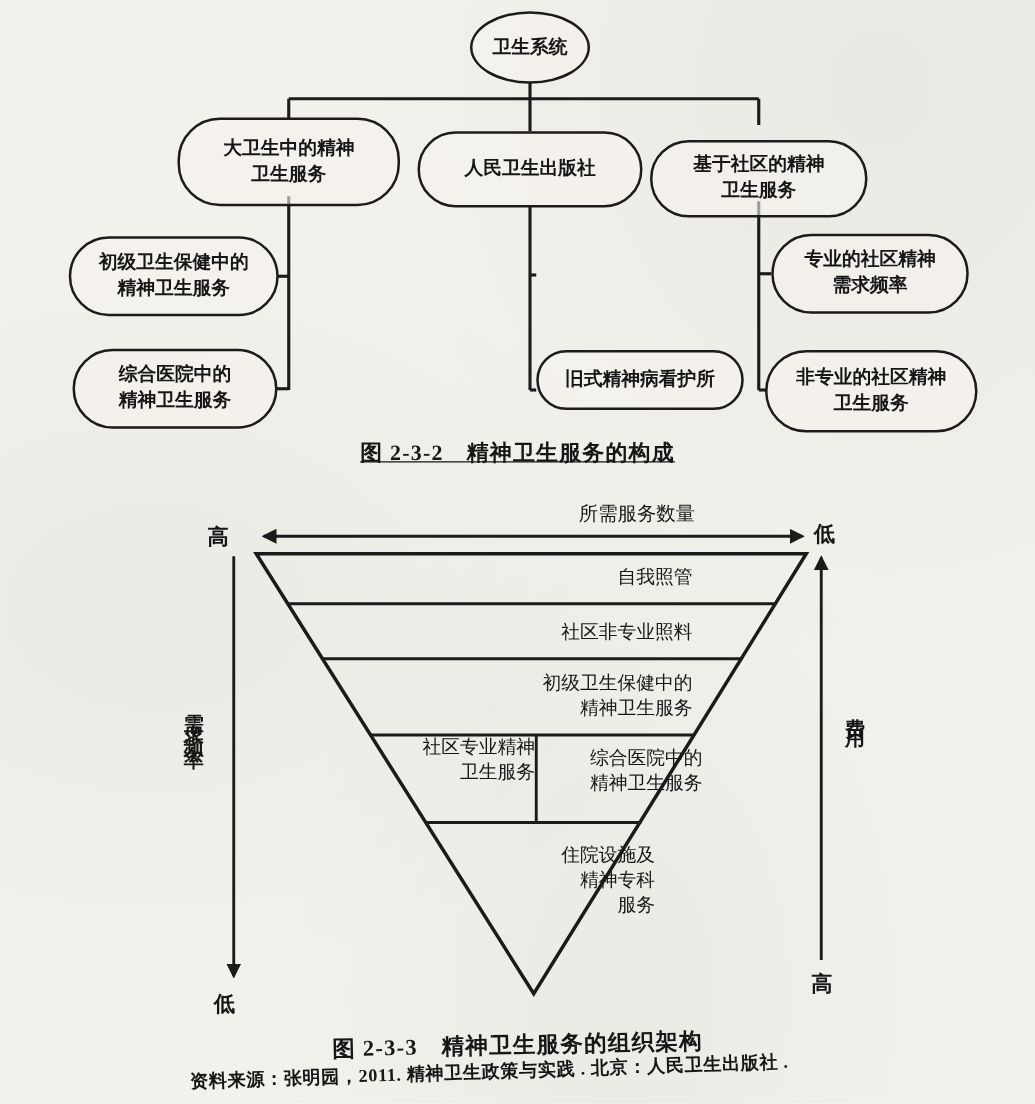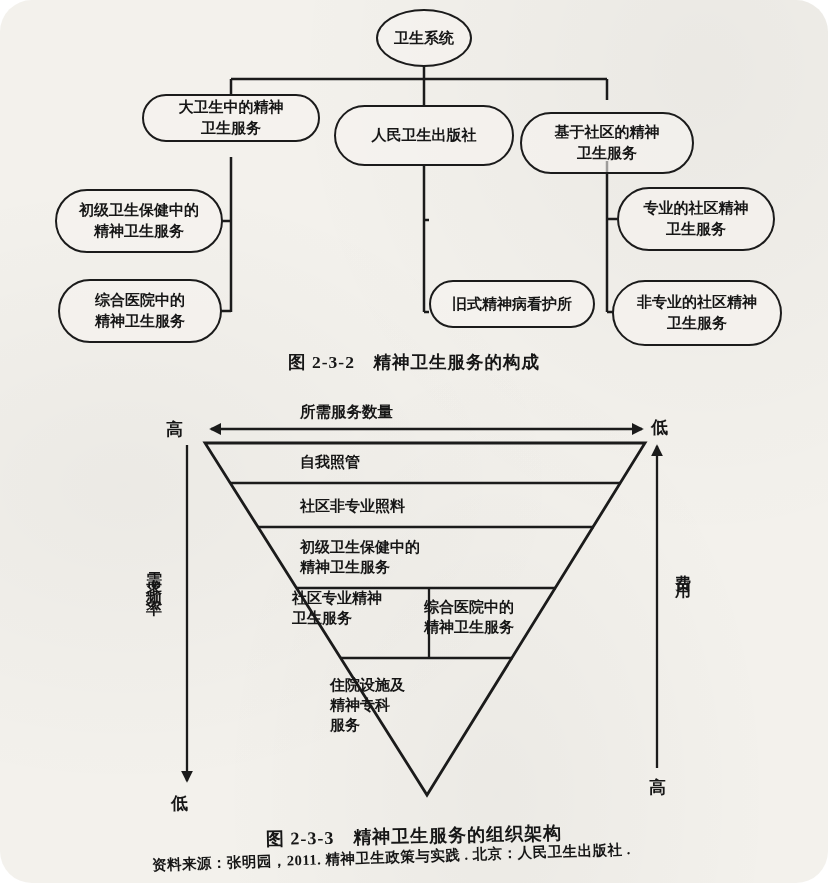--- a/index.html
+++ b/index.html
@@ -5,34 +5,33 @@
   html,body{margin:0;padding:0;}
   .page{
     position:relative; width:828px; height:883px; overflow:hidden;
     background:
       radial-gradient(ellipse at 85% 8%, rgba(0,0,0,0.035), transparent 42%),
       radial-gradient(ellipse at 15% 55%, rgba(0,0,0,0.03), transparent 45%),
       radial-gradient(ellipse at 60% 90%, rgba(0,0,0,0.03), transparent 40%),
       #f3f1ec;
     font-family:"Liberation Serif", serif;
     color:#161616;
-    border-radius:32px;
   }
   .lines{position:absolute; left:0; top:0;}
   .node{
     position:absolute; border:2.6px solid #1b1b1b; background:rgba(246,244,240,0.6);
     display:flex; align-items:center; justify-content:center;
     text-align:center; font-weight:700; font-size:15px; line-height:1.4;
     white-space:pre-line; box-sizing:border-box;
   }
   .ellipse{border-radius:50%;}
   .stadium{border-radius:34px;}
   .txt{
-    position:absolute; font-weight:700; font-size:15px; line-height:1.32;
-    text-align:left; white-space:pre-line;
+    position:absolute; font-weight:400; font-size:15px; line-height:1.32;
+    text-align:right; white-space:pre-line;
   }
   .axis-end{position:absolute; font-weight:700; font-size:17px;}
   .vtext{
     position:absolute; writing-mode:vertical-rl; text-orientation:upright;
     font-weight:700; font-size:16px; letter-spacing:9px;
   }
   .caption{
     position:absolute; left:0; right:0; text-align:center;
     font-weight:700; font-size:17.5px; letter-spacing:1px;
   }
@@ -83,21 +82,21 @@
       <line x1="211" y1="429" x2="642" y2="429" marker-start="url(#ah)" marker-end="url(#ah)"></line>
       <line x1="187" y1="445" x2="187" y2="781" marker-end="url(#ah)"></line>
       <line x1="657" y1="768" x2="657" y2="446" marker-end="url(#ah)"></line>
     </g>
   </svg>
 
   <div class="node ellipse" style="left:376px; top:9px; width:96px; height:58px;">
     <span>卫生系统</span>
   </div>
 
-  <div class="node stadium" style="left:142px; top:94px; width:178px; height:48px;">
+  <div class="node stadium" style="left:142px; top:94px; width:178px; height:71px;">
     <span>大卫生中的精神
 卫生服务</span>
   </div>
   <div class="node stadium" style="left:334px; top:105px; width:180px; height:61px;">
     <span>人民卫生出版社</span>
   </div>
   <div class="node stadium" style="left:520px; top:100px; width:174px; height:62px;margin-top:12px;">
     <span>基于社区的精神
 卫生服务</span>
   </div>
@@ -110,28 +109,28 @@
     <span>综合医院中的
 精神卫生服务</span>
   </div>
 
   <div class="node stadium" style="left:429px; top:280px; width:166px; height:48px;">
     <span>旧式精神病看护所</span>
   </div>
 
   <div class="node stadium" style="left:617px; top:187px; width:158px; height:64px;">
     <span>专业的社区精神
-卫生服务</span>
+需求频率</span>
   </div>
   <div class="node stadium" style="left:612px; top:280px; width:170px; height:66px;">
     <span>非专业的社区精神
 卫生服务</span>
   </div>
 
-  <div class="caption" style="top:350px;">图 2-3-2　精神卫生服务的构成</div>
+  <div class="caption" style="top:350px;text-decoration:underline;">图 2-3-2　精神卫生服务的构成</div>
 
   <div class="txt" style="left:300px; top:402px; width:256px; font-size:15.5px;">所需服务数量</div>
 
   <div class="axis-end" style="left:166px; top:418px;">高</div>
   <div class="axis-end" style="left:651px; top:416px;">低</div>
   <div class="axis-end" style="left:171px; top:792px;">低</div>
   <div class="axis-end" style="left:649px; top:776px;">高</div>
 
   <div class="vtext" style="left:143px; top:558px;">需求频率</div>
   <div class="vtext" style="left:672px; top:562px;">费用</div>

